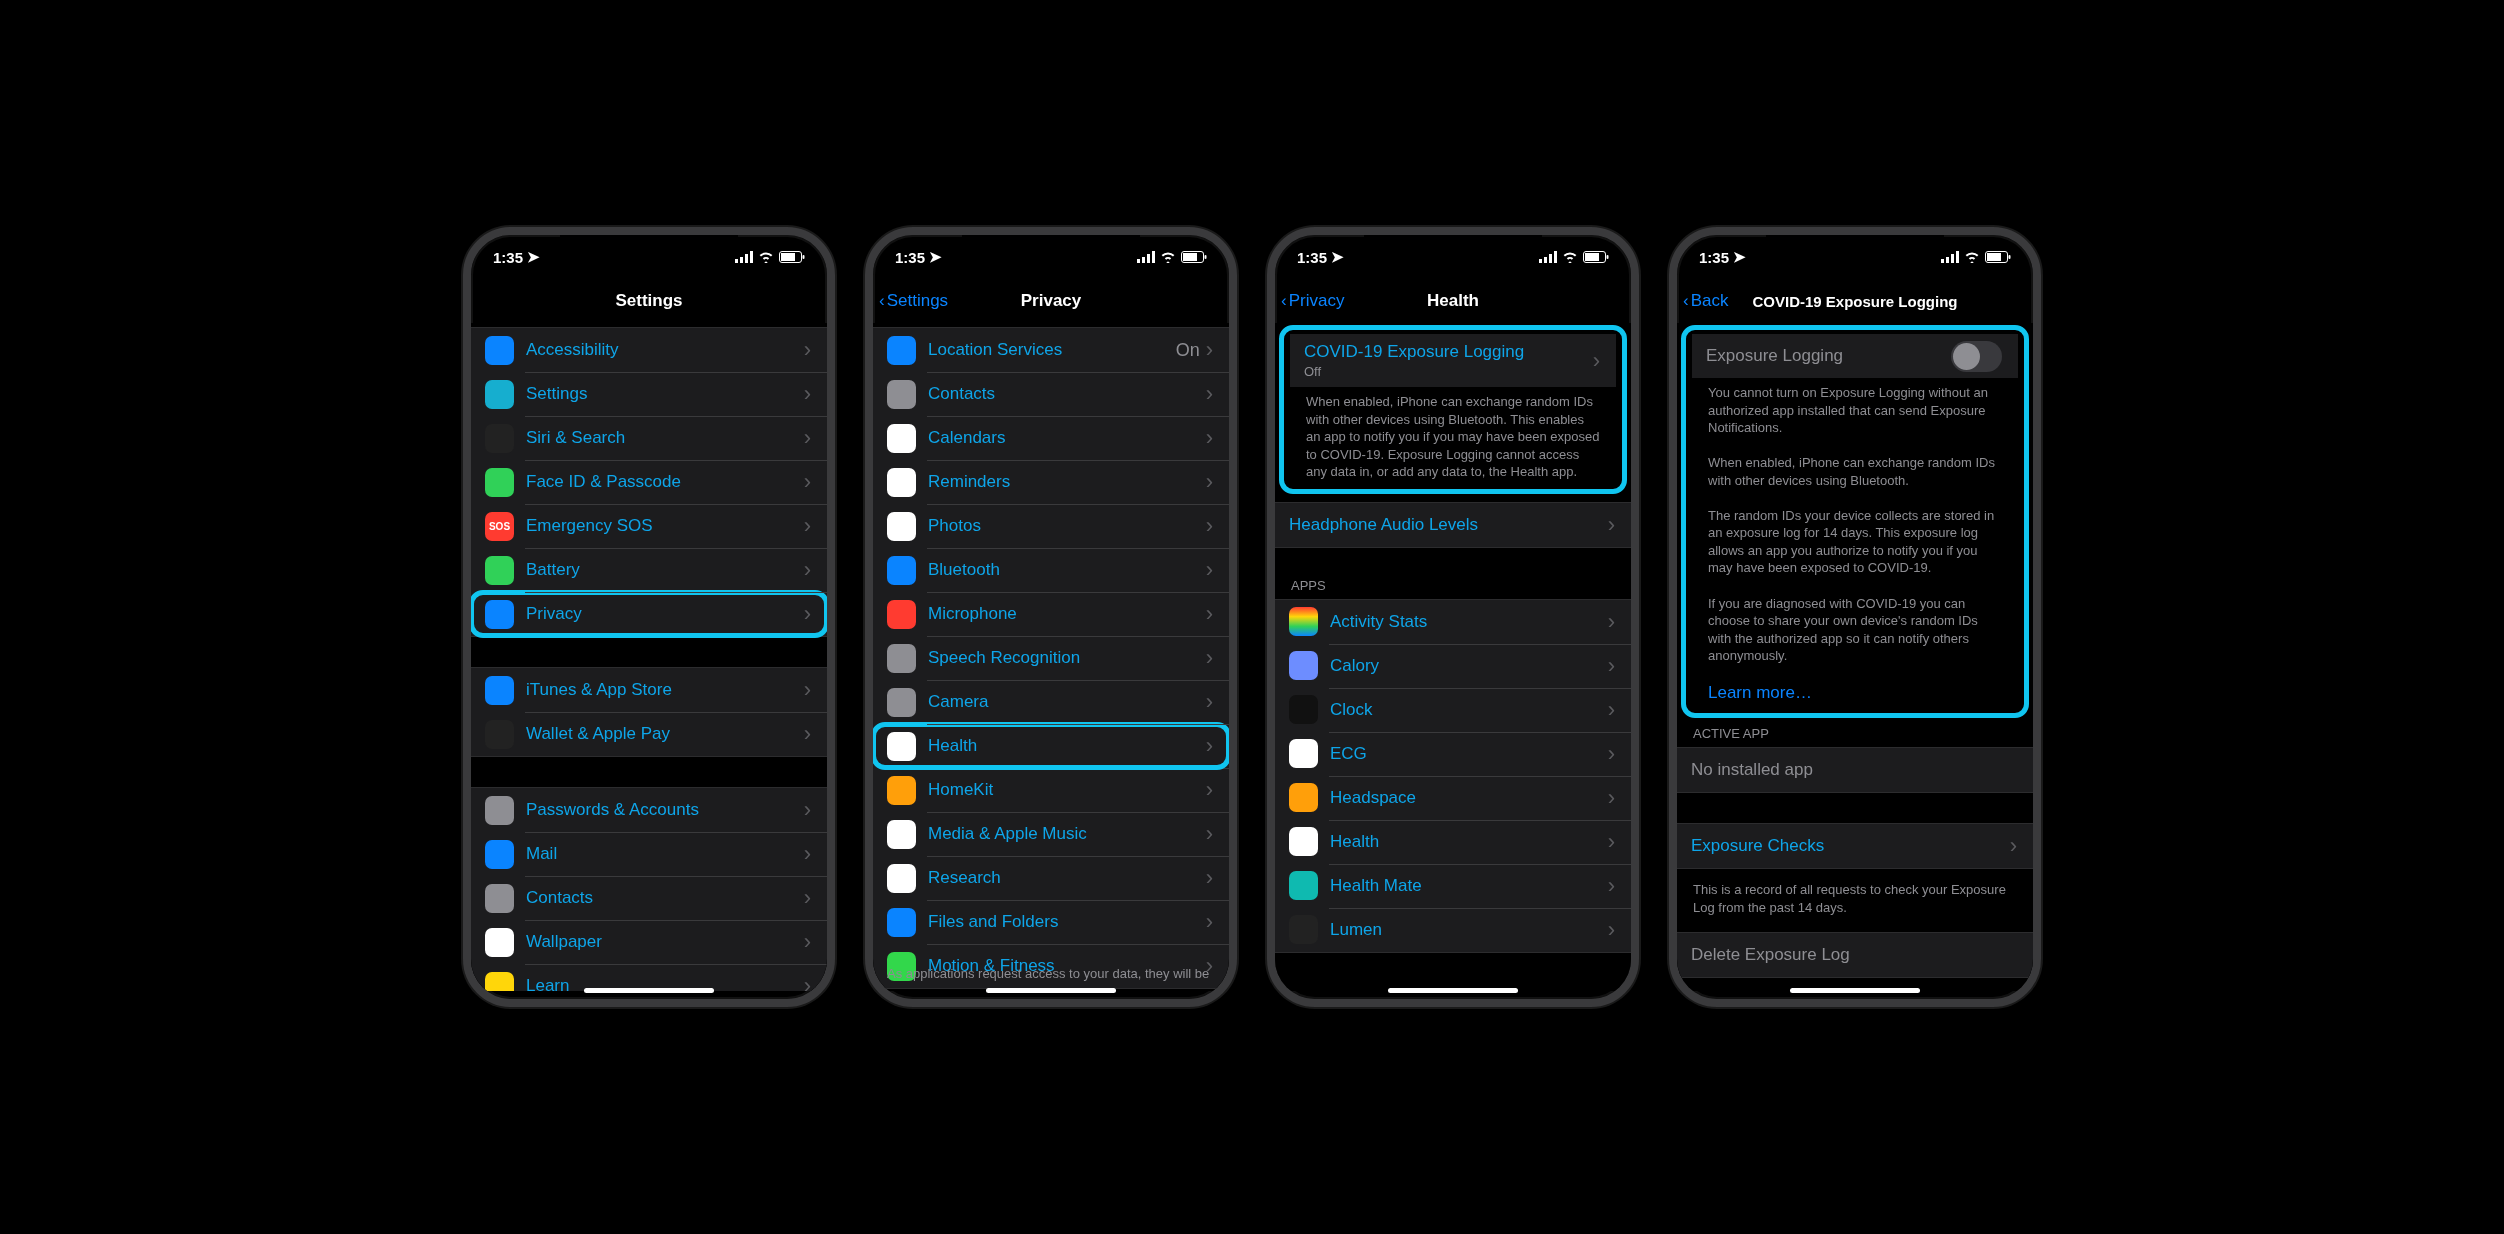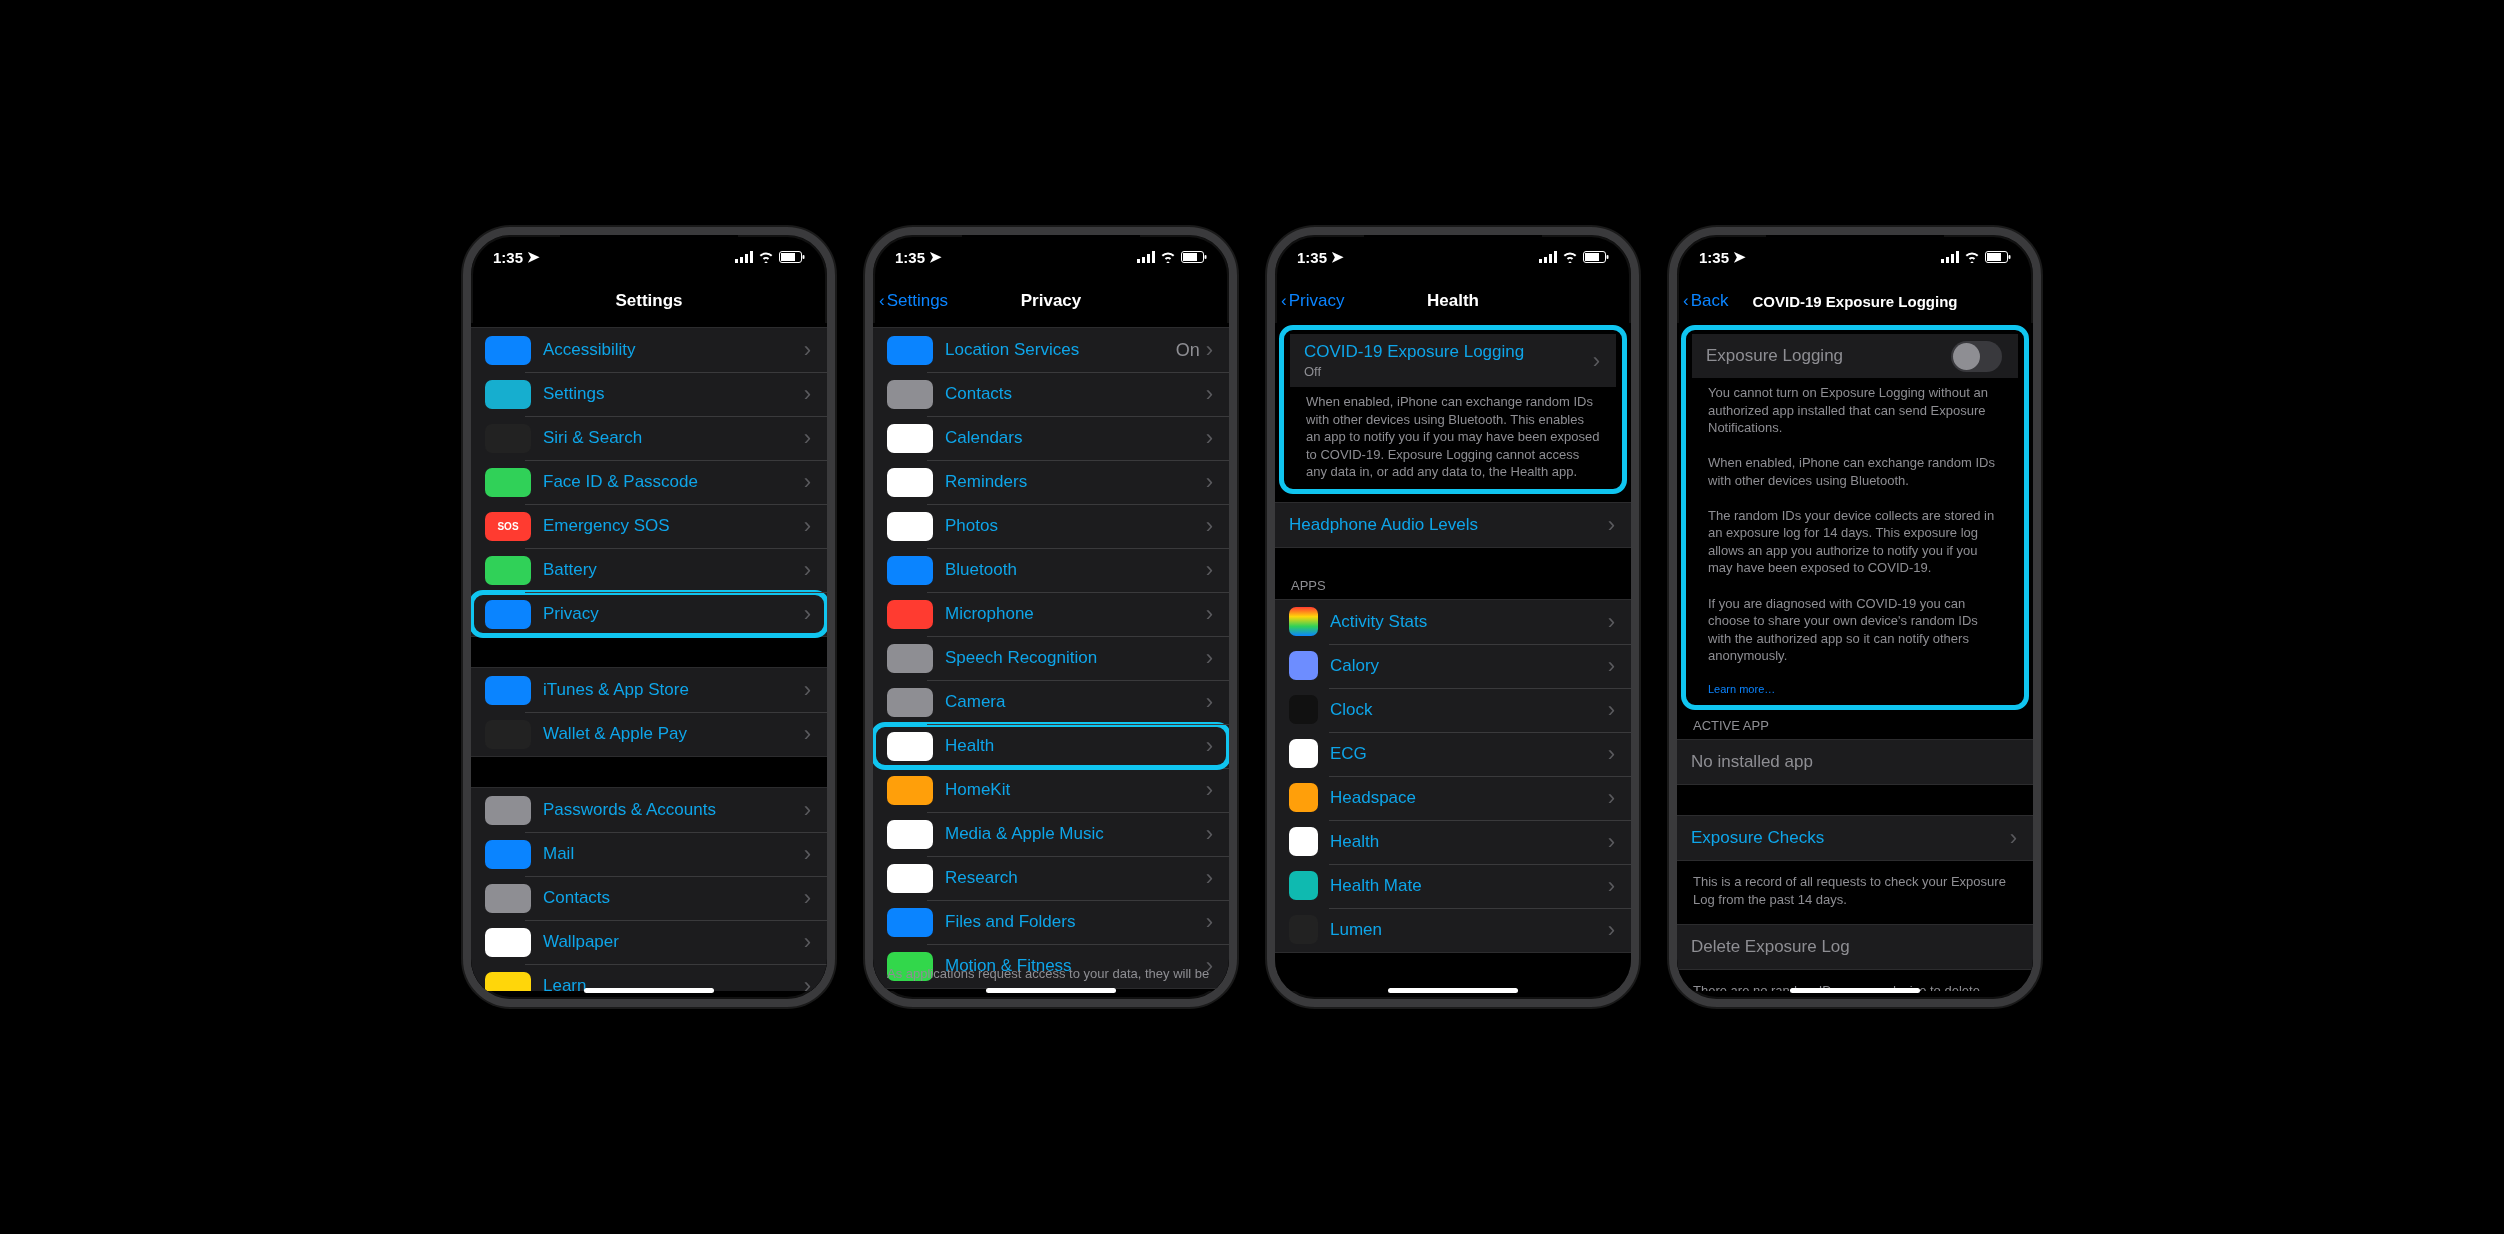--- a/index.html
+++ b/index.html
@@ -103,21 +103,21 @@
     height: 0.5px;
     background: #3a3a3c;
   }
   .row.highlighted {
     outline: 5px solid #10c5f0;
     outline-offset: -3px;
     border-radius: 12px;
     z-index: 2;
   }
   .icon {
-    width: 46px;
+    width: 29px;
     height: 29px;
     border-radius: 7px;
     margin-right: 12px;
     flex-shrink: 0;
     display: flex;
     align-items: center;
     justify-content: center;
     font-size: 15px;
   }
   .label {
@@ -170,21 +170,21 @@
   .hl-wrap {
     padding: 4px 6px;
     border: 5px solid #10c5f0;
     border-radius: 14px;
     margin: -2px 4px 8px;
   }
   .hl-wrap .group { margin-bottom: 0; border: none; }
   .hl-wrap .section-footer { padding-bottom: 4px; }
   .subtext { color: #8e8e93; font-size: 13px; margin-top: 2px; }
   .two-line { flex-direction: column; align-items: flex-start; justify-content: center; flex: 1; padding: 8px 0; }
-  .link { color: #0a84ff; font-size: 11px; }
+  .link { color: #0a84ff; font-size: 17px; }
   .app-icon {
     width: 29px; height: 29px; border-radius: 7px;
     margin-right: 12px; flex-shrink: 0;
     background: #333;
   }
 </style>
 </head>
 <body>
 
 <div class="phone">

